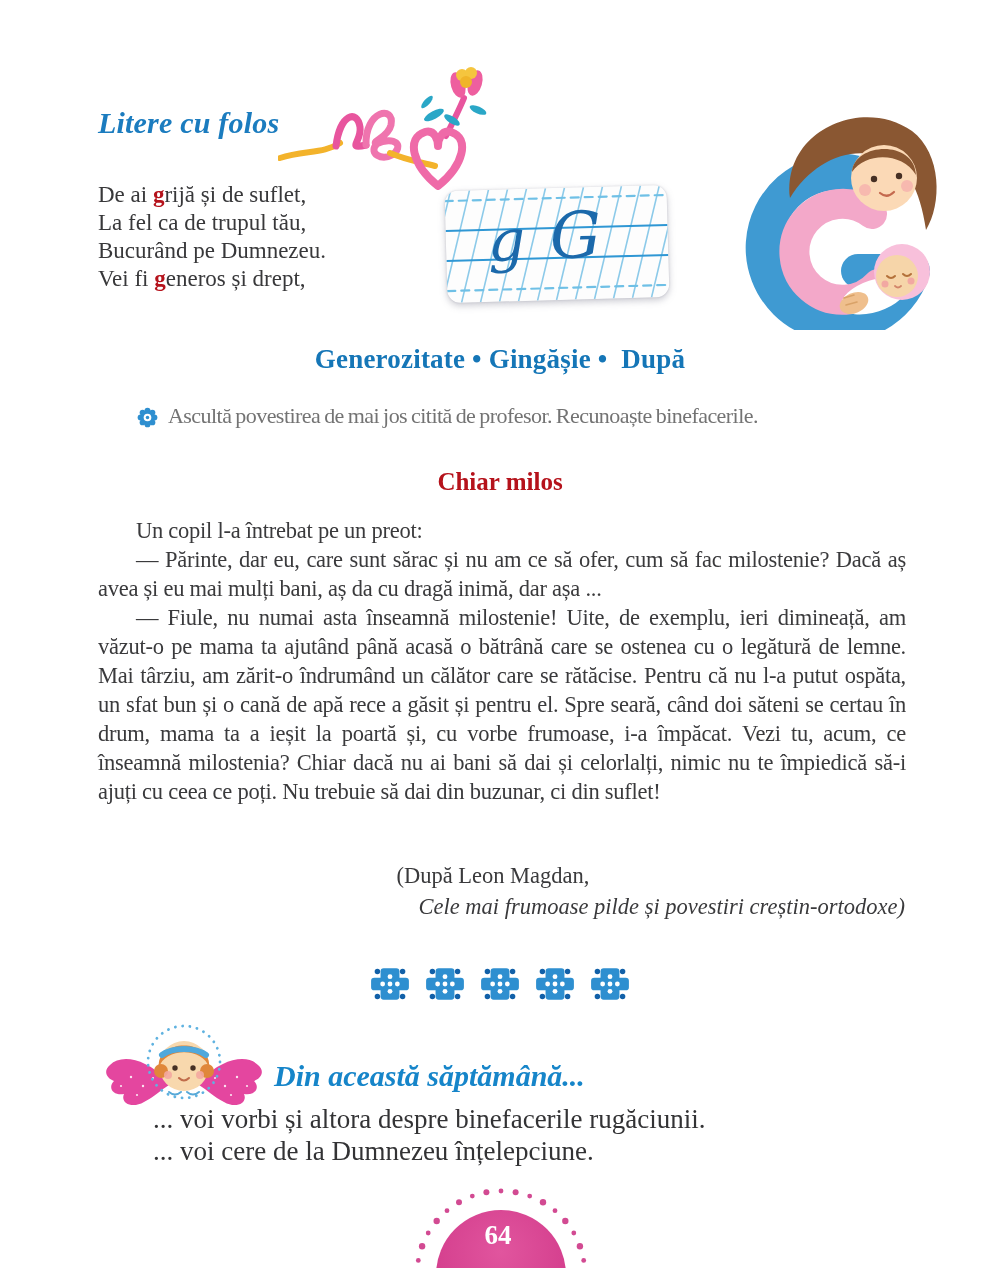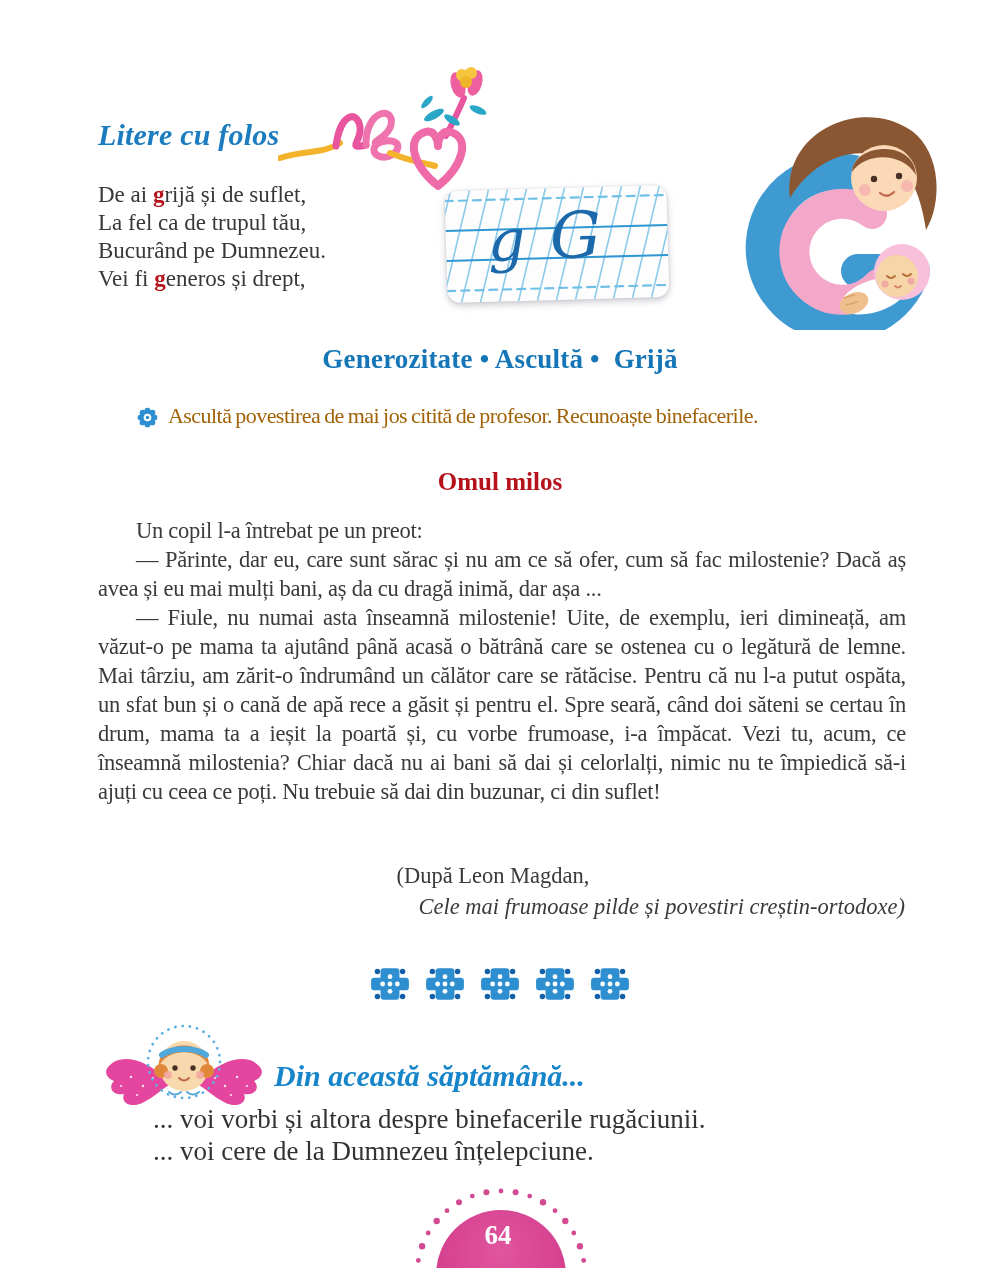--- a/index.html
+++ b/index.html
@@ -6,21 +6,21 @@
   html, body { background: #ffffff; }
   body {
     width: 1000px; height: 1268px;
     position: relative; overflow: hidden;
     font-family: "Liberation Serif", "DejaVu Serif", serif;
     color: #3a3a3c;
   }
   .abs { position: absolute; }
 
   .page-title {
-    left: 98px; top: 118px;
+    left: 98px; top: 106px;
     font-size: 30px; font-weight: bold; font-style: italic;
     color: #1b7cbf; letter-spacing: 0.2px;
   }
 
   .poem { left: 98px; top: 181px; font-size: 23px; line-height: 28px; color: #38383a; }
   .poem .accent { color: #b5121b; font-weight: bold; }
 
   .practice-card {
     left: 446px; top: 188px; width: 222px; height: 112px;
     background: #fdfdfd; border-radius: 13px; overflow: hidden;
@@ -34,21 +34,21 @@
     left: 0; top: 344px; width: 100%; text-align: center;
     font-size: 27px; font-weight: bold; color: #1576b7; letter-spacing: 0.2px;
     white-space: pre;
   }
 
   .instruction-row {
     left: 136px; top: 402px; width: 790px;
     display: flex; align-items: flex-start; gap: 9px;
   }
   .instruction-row .txt {
-    font-size: 22px; color: #a16207; letter-spacing: -0.55px; word-spacing: -1px;
+    font-size: 22px; color: #737373; letter-spacing: -0.55px; word-spacing: -1px;
     line-height: 28px;
   }
   .gear-wrap { flex: 0 0 auto; margin-top: 4px; }
 
   .story-title {
     left: 0; top: 468px; width: 100%; text-align: center;
     font-size: 25px; font-weight: bold; color: #b5121b;
   }
 
   .story { left: 98px; top: 516px; width: 808px; }
@@ -150,21 +150,21 @@
   <circle cx="155" cy="190" r="21" fill="#f6d5a9"></circle>
   <path d="M145 190 q 4 4 8 0" fill="none" stroke="#b4713a" stroke-width="2" stroke-linecap="round"></path>
   <path d="M161 188 q 4 4 8 0" fill="none" stroke="#b4713a" stroke-width="2" stroke-linecap="round"></path>
   <circle cx="143" cy="198" r="3.5" fill="#f2a8a2"></circle>
   <circle cx="169" cy="195" r="3.5" fill="#f2a8a2"></circle>
   <path d="M153 200 q 3 3 6 0" fill="none" stroke="#d2856a" stroke-width="1.8" stroke-linecap="round"></path>
   <ellipse cx="112" cy="217" rx="15" ry="10" fill="#efbf8d" transform="rotate(-24 112 217)"></ellipse>
   <path d="M102 212 l 10 -3 M104 219 l 11 -3" stroke="#d9a268" stroke-width="1.6" stroke-linecap="round" fill="none"></path>
 </svg>
 
-<div class="abs keywords">Generozitate • Ascultă •  Grijă</div>
+<div class="abs keywords">Generozitate • Gingășie •  După</div>
 
 <div class="abs instruction-row">
   <span class="gear-wrap">
     <svg width="23" height="23" viewBox="0 0 24 24">
       <g fill="#2e8fd0">
         <circle cx="12" cy="12" r="7.4"></circle>
         <circle cx="19.2" cy="12" r="3.1"></circle>
           <circle cx="17.1" cy="17.1" r="3.1"></circle>
         <circle cx="12" cy="19.2" r="3.1"></circle>
           <circle cx="6.9" cy="17.1" r="3.1"></circle>
@@ -173,21 +173,21 @@
         <circle cx="12" cy="4.8" r="3.1"></circle>
           <circle cx="17.1" cy="6.9" r="3.1"></circle>
       </g>
       <circle cx="12" cy="12" r="4" fill="#ffffff"></circle>
       <circle cx="12" cy="12" r="1.8" fill="#2e8fd0"></circle>
     </svg>
   </span>
   <span class="txt">Ascultă povestirea de mai jos citită de profesor. Recunoaște binefacerile.</span>
 </div>
 
-<div class="abs story-title">Omul milos</div>
+<div class="abs story-title">Chiar milos</div>
 
 <div class="abs story">
   <p>Un copil l-a întrebat pe un preot:</p>
   <p>— Părinte, dar eu, care sunt sărac și nu am ce să ofer, cum să fac milostenie? Dacă aș avea și eu mai mulți bani, aș da cu dragă inimă, dar așa ...</p>
   <p>— Fiule, nu numai asta înseamnă milostenie! Uite, de exemplu, ieri dimineață, am văzut-o pe mama ta ajutând până acasă o bătrână care se ostenea cu o legătură de lemne. Mai târziu, am zărit-o îndrumând un călător care se rătăcise. Pentru că nu l-a putut ospăta, un sfat bun și o cană de apă rece a găsit și pentru el. Spre seară, când doi săteni se certau în drum, mama ta a ieșit la poartă și, cu vorbe frumoase, i-a împăcat. Vezi tu, acum, ce înseamnă milostenia? Chiar dacă nu ai bani să dai și celorlalți, nimic nu te împiedică să-i ajuți cu ceea ce poți. Nu trebuie să dai din buzunar, ci din suflet!</p>
 </div>
 
 <div class="abs attribution">
   <div>(După Leon Magdan,</div>
   <div class="it">Cele mai frumoase pilde și povestiri creștin-ortodoxe)</div>

